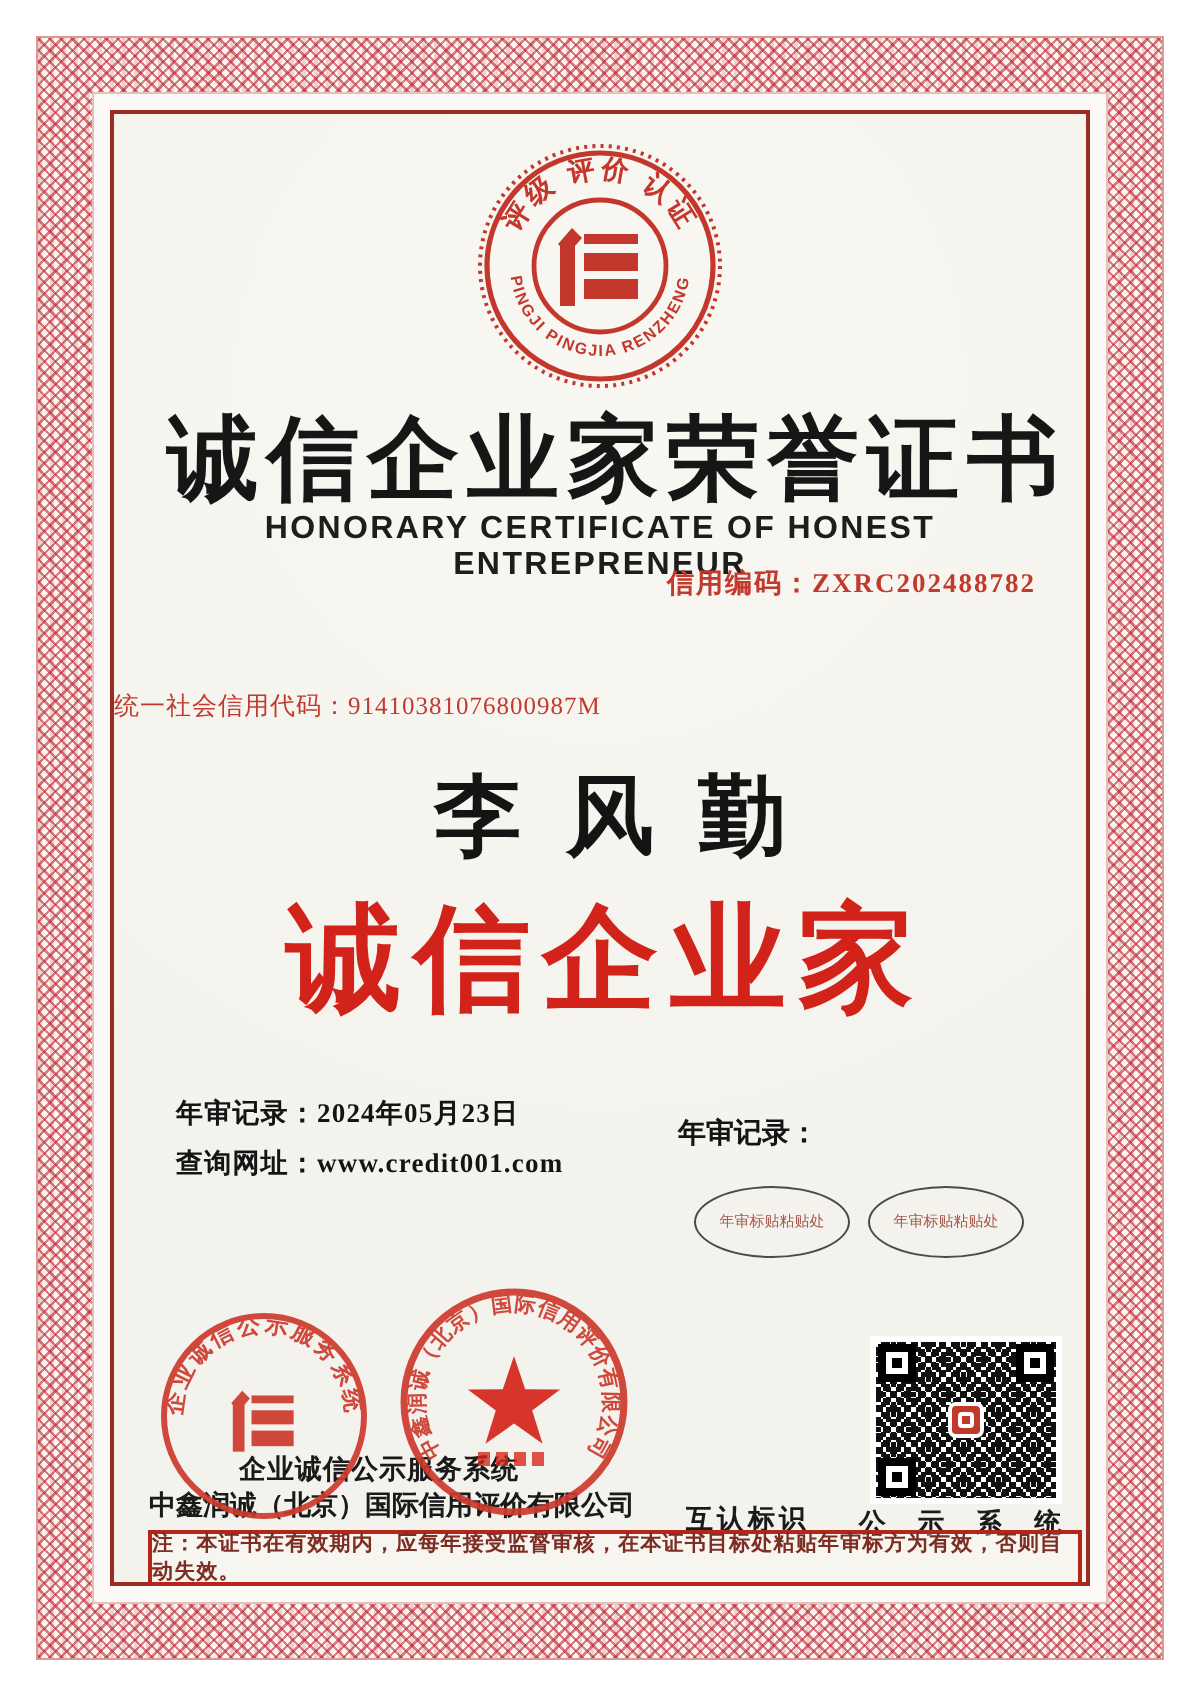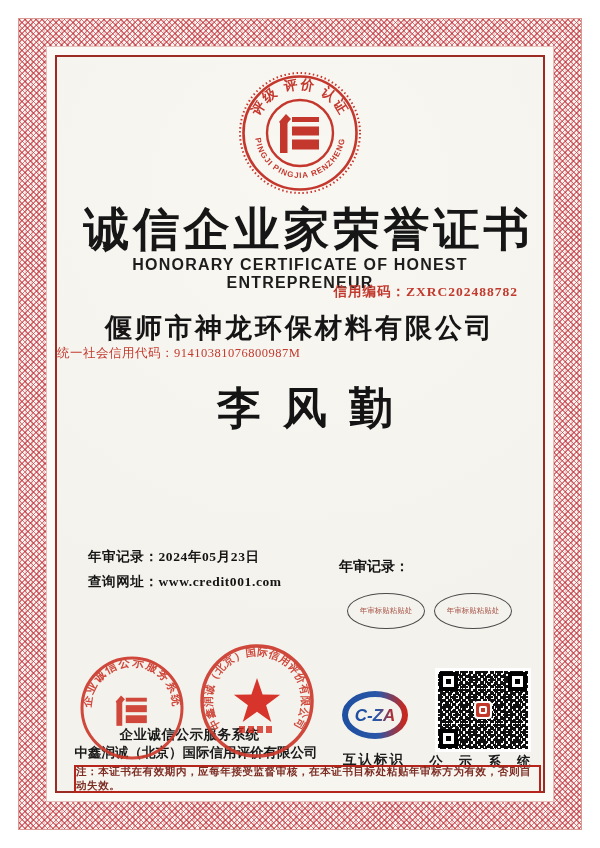--- a/index.html
+++ b/index.html
@@ -111,24 +111,24 @@
           <rect x="-8" y="5.5" width="27" height="10"></rect>
         </g>
       </svg>
     </div>
 
     <div class="abs title">诚信企业家荣誉证书</div>
     <div class="abs subtitle">HONORARY CERTIFICATE OF HONEST ENTREPRENEUR</div>
 
     <div class="abs credit-code"><span>信用编码：</span><span>ZXRC202488782</span></div>
 
-    <div class="abs company">偃师市神龙环保材料有限公司</div>
     <div class="abs uscc"><span>统一社会信用代码：</span><span>91410381076800987M</span></div>
 
     <div class="abs person">李风勤</div>
+    <div class="abs honor">诚信企业家</div>
 
     <div class="abs details">
       <div class="row"><span>年审记录：</span><span>2024年05月23日</span></div>
       <div class="row"><span>查询网址：</span><span>www.credit001.com</span></div>
     </div>
 
     <div class="abs annual-label">年审记录：</div>
     <div class="abs oval oval-1">
         <span>年审标贴粘贴处</span>
       </div>
@@ -170,33 +170,20 @@
         <polygon fill="#d5261b" points="59,36 64.6,52.6 82.1,52.8 68.1,63.2 73.3,79.9 59,69.8 44.7,79.9 49.9,63.2 35.9,52.8 53.4,52.6"></polygon>
         <g fill="#d5261b" opacity=".85">
           <rect x="41" y="84" width="6" height="7"></rect>
             <rect x="50" y="84" width="6" height="7"></rect>
           <rect x="59" y="84" width="6" height="7"></rect>
             <rect x="68" y="84" width="6" height="7"></rect>
         </g>
       </svg>
     </div>
 
-    <div class="abs cza">
-      <svg viewBox="0 0 68 54">
-        <defs>
-          <linearGradient id="czaG" x1="0" y1="0" x2="1" y2="0">
-            <stop offset="0" stop-color="#1e4fa0"></stop>
-              <stop offset=".55" stop-color="#2a57a8"></stop>
-            <stop offset="1" stop-color="#c8281e"></stop>
-          </linearGradient>
-        </defs>
-        <ellipse cx="34" cy="27" rx="30" ry="21" fill="none" stroke="url(#czaG)" stroke-width="6"></ellipse>
-        <text x="34" y="33" text-anchor="middle" font-size="17" font-style="italic" font-weight="bold" fill="url(#czaG)" font-family="Liberation Sans, sans-serif">C-ZA</text>
-      </svg>
-    </div>
     <div class="abs cza-label">互认标识</div>
 
     <div class="qr">
       <div class="finder f-tl">
           <div class="pip"></div>
         </div>
       <div class="finder f-tr">
           <div class="pip"></div>
         </div>
       <div class="finder f-bl">

